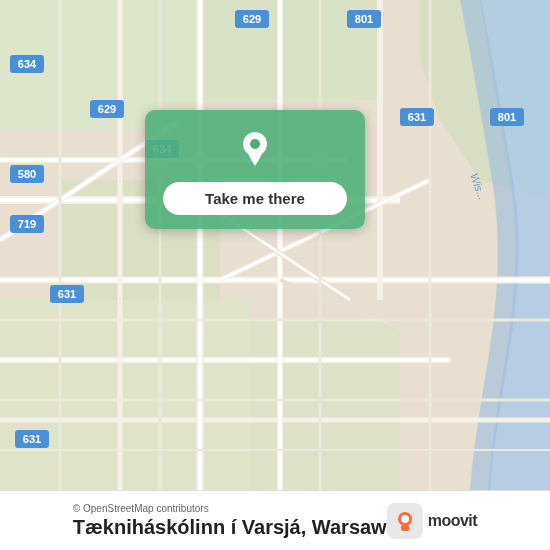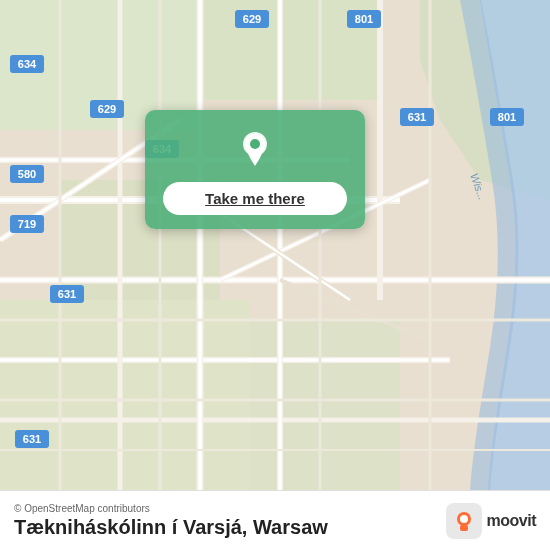--- a/index.html
+++ b/index.html
@@ -50,31 +50,30 @@
     #take-me-there-button {
       background: white;
       border: none;
       border-radius: 22px;
       padding: 8px 28px;
       font-size: 15px;
       font-weight: 600;
       color: #333;
       cursor: pointer;
       width: 100%;
-      text-decoration: underline;
     }
 
     
     #bottom-bar {
       width: 550px;
       height: 60px;
       background: white;
       display: flex;
       align-items: center;
-      justify-content: space-between;
+      justify-content: center;
       padding: 0 14px;
       border-top: 1px solid #e0e0e0;
     }
 
     #bottom-left {
       display: flex;
       flex-direction: column;
     }
 
     #copyright-text {

